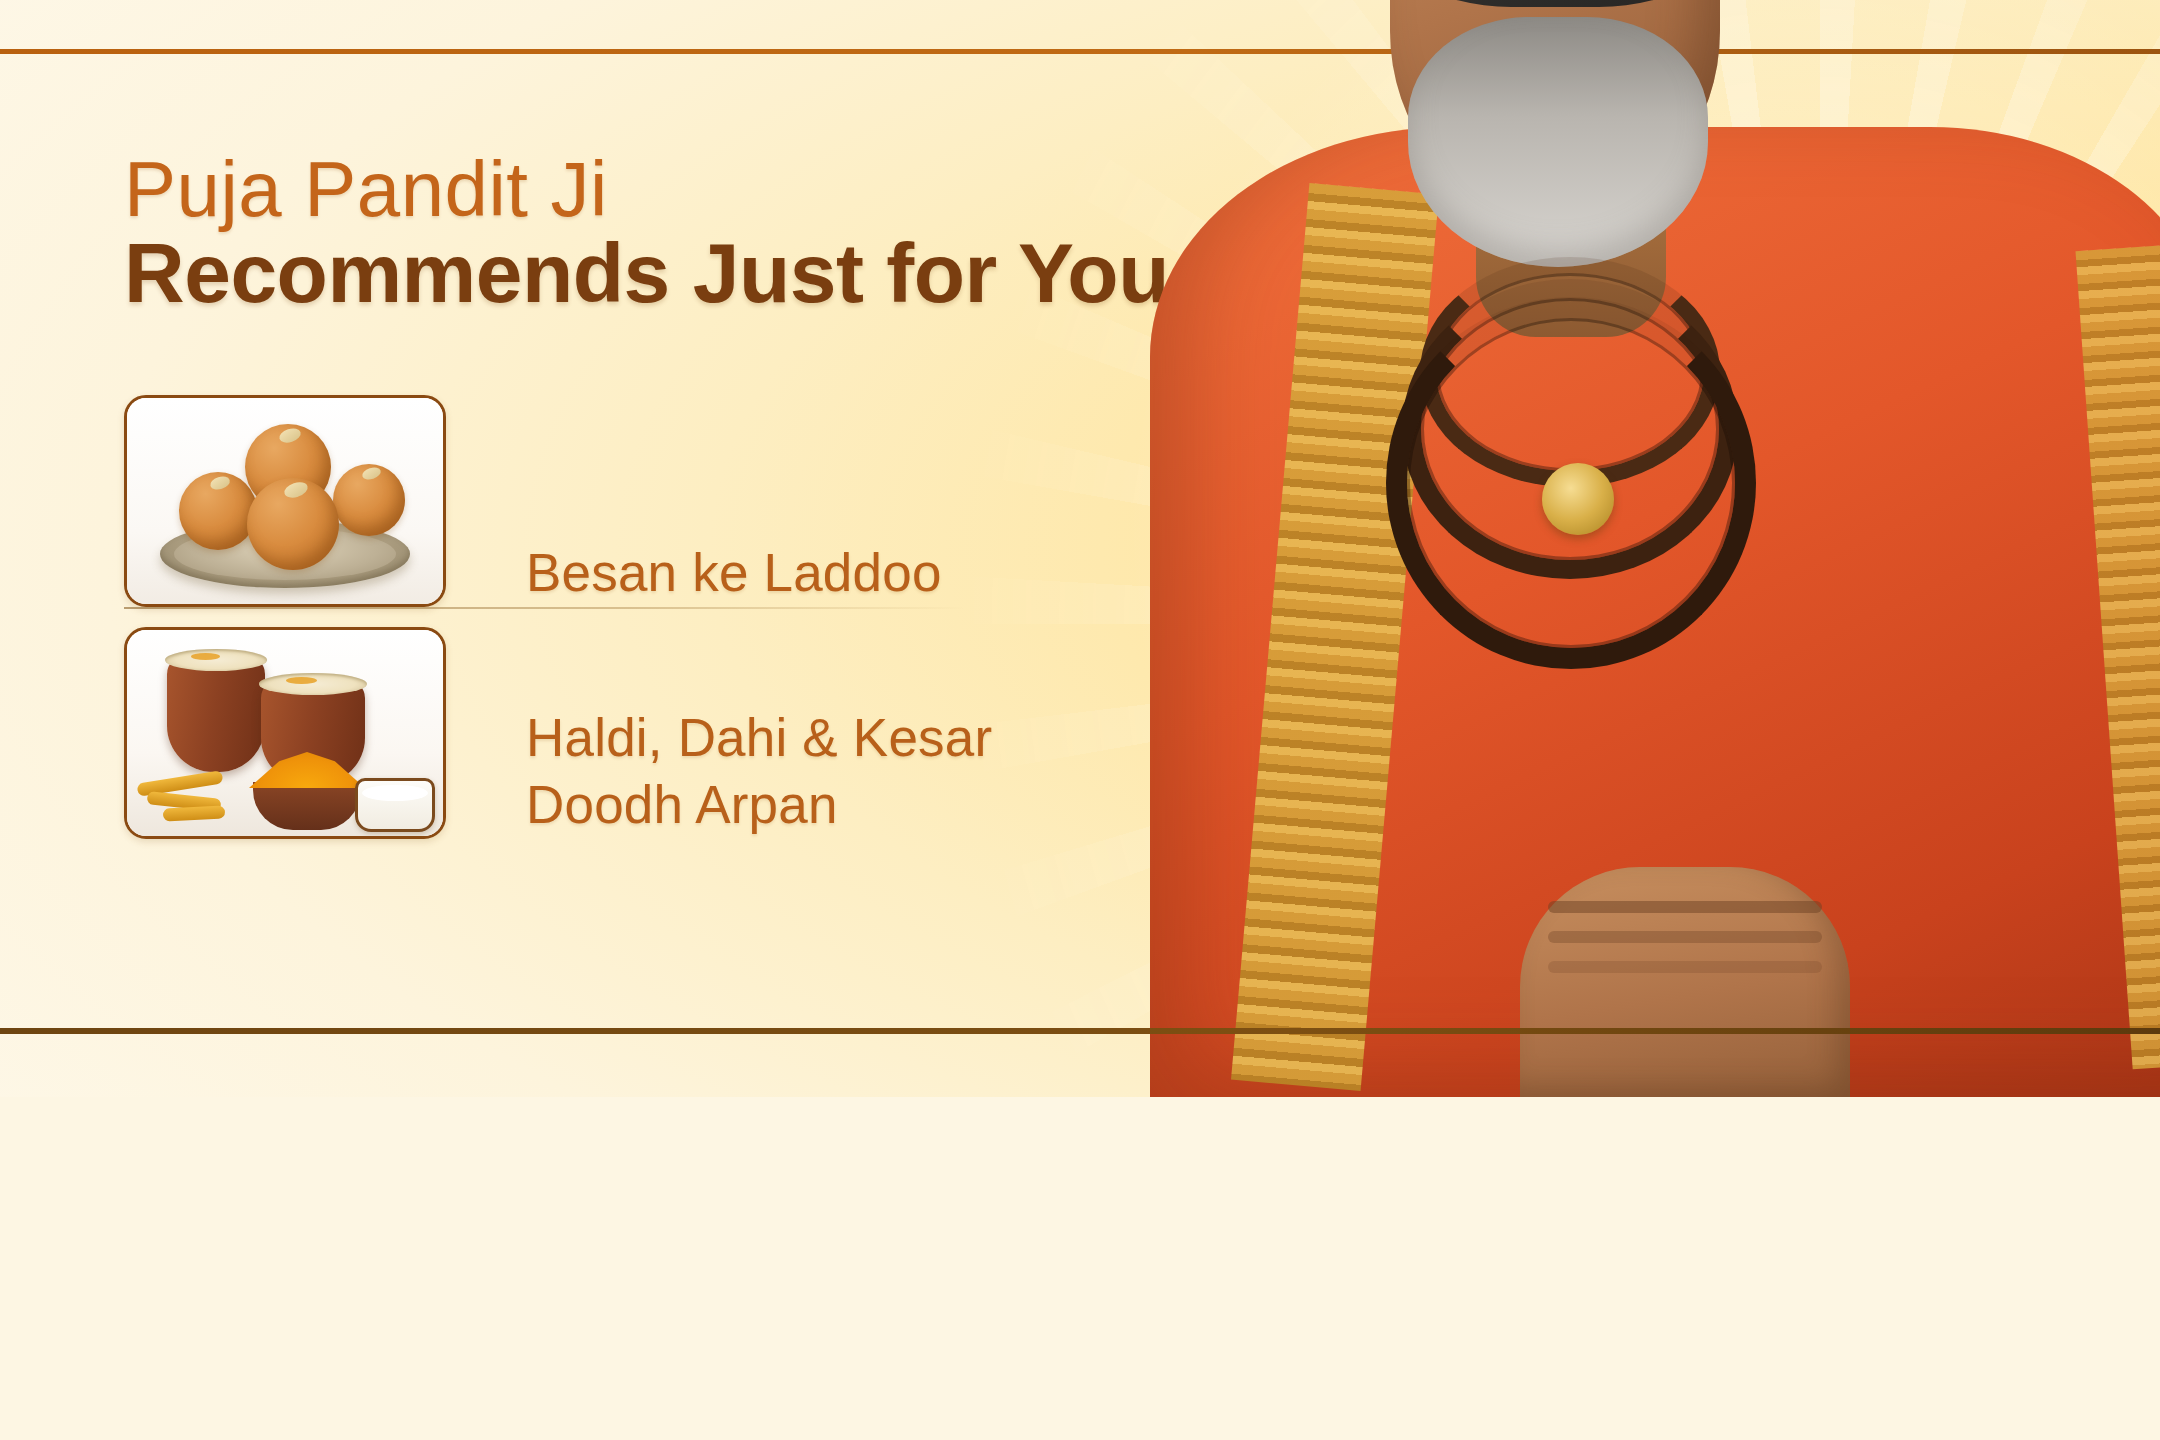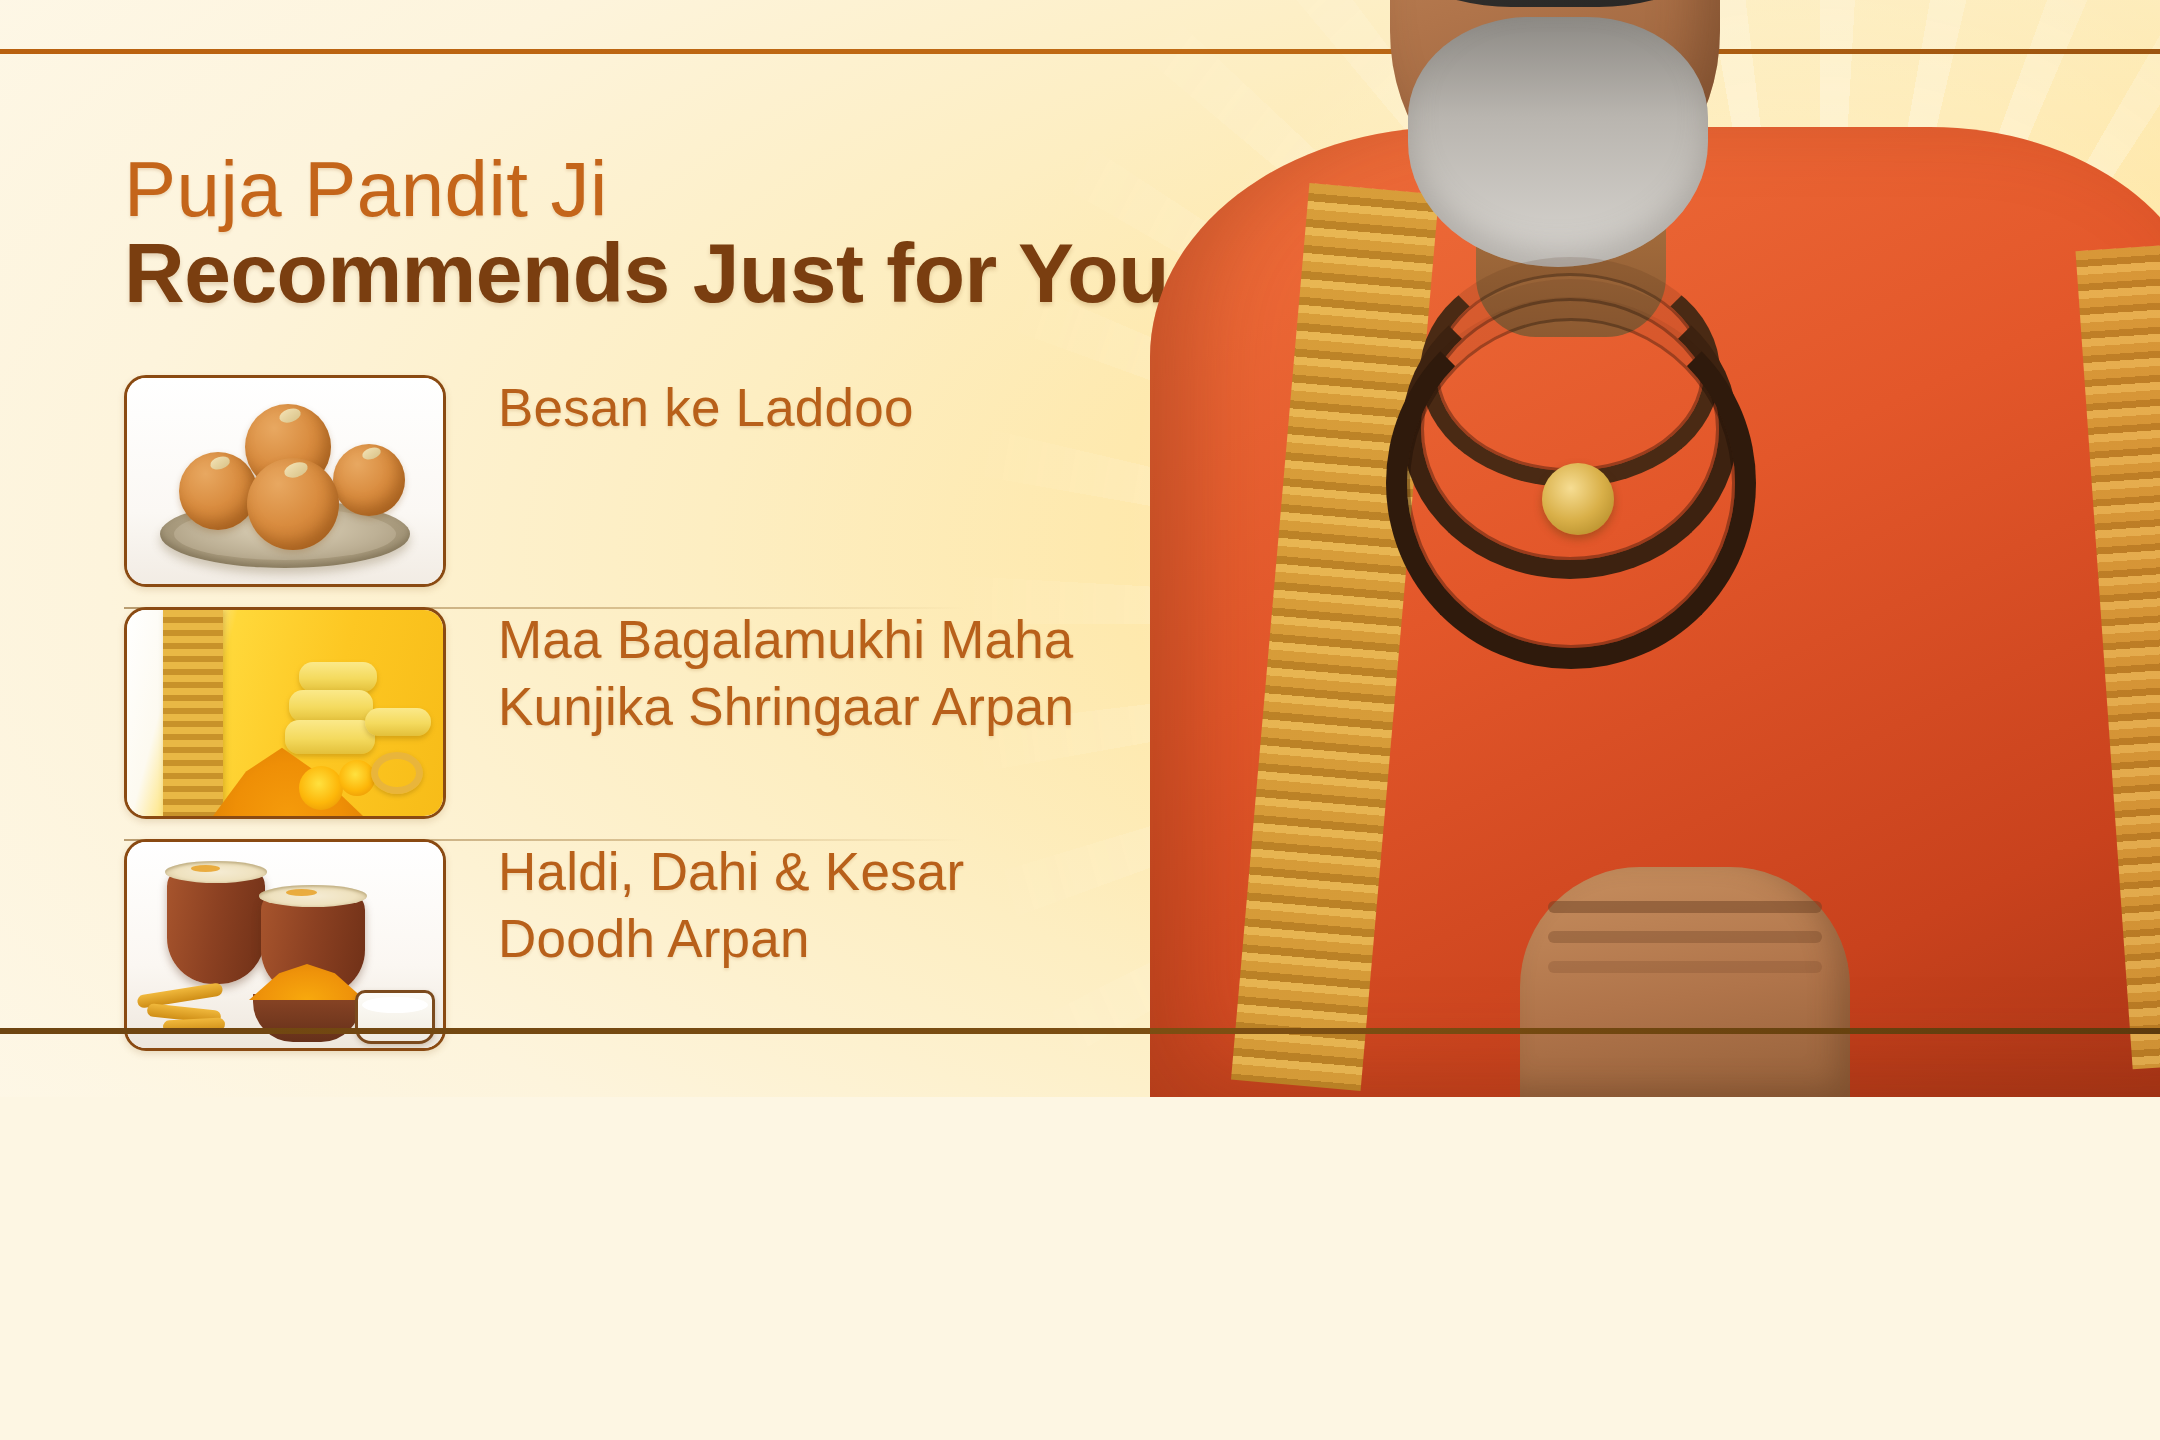--- a/index.html
+++ b/index.html
@@ -86,22 +86,22 @@
   }
 
   
   .list{
     margin-top:58px;
     width:1010px;
   }
 
   .row{
     display:flex;
-    align-items:flex-start;
-    gap:52px;
+    align-items:flex-end;
+    gap:80px;
     height:232px;
     position:relative;
   }
   .row + .row::before{
     content:"";
     position:absolute;
     left:0; top:0;
     width:842px; height:2px;
     background:linear-gradient(90deg, rgba(130,85,25,.55) 0%, rgba(150,105,40,.35) 60%, rgba(160,120,60,0) 100%);
   }
@@ -391,36 +391,20 @@
             <div class="plate"></div>
             <div class="b b2"></div>
             <div class="b b4"></div>
             <div class="b b1"></div>
             <div class="b b3"></div>
           </div>
         </div>
         <div class="row-label">Besan ke Laddoo</div>
       </div>
 
-      <div class="row">
-        <div class="thumb">
-          <div class="art art-haldi">
-            <div class="drape"></div>
-            <div class="peda p1"></div>
-            <div class="peda p2"></div>
-            <div class="peda p3"></div>
-            <div class="peda p4"></div>
-            <div class="powder"></div>
-            <div class="flower f1"></div>
-            <div class="flower f2"></div>
-            <div class="ring"></div>
-          </div>
-        </div>
-        <div class="row-label">Maa Bagalamukhi Maha Kunjika Shringaar Arpan</div>
-      </div>
 
       <div class="row">
         <div class="thumb">
           <div class="art art-doodh">
             <div class="pot k1"></div>
             <div class="pot k2"></div>
             <div class="bowl">
                 <div class="heap"></div>
               </div>
             <div class="sticks">

